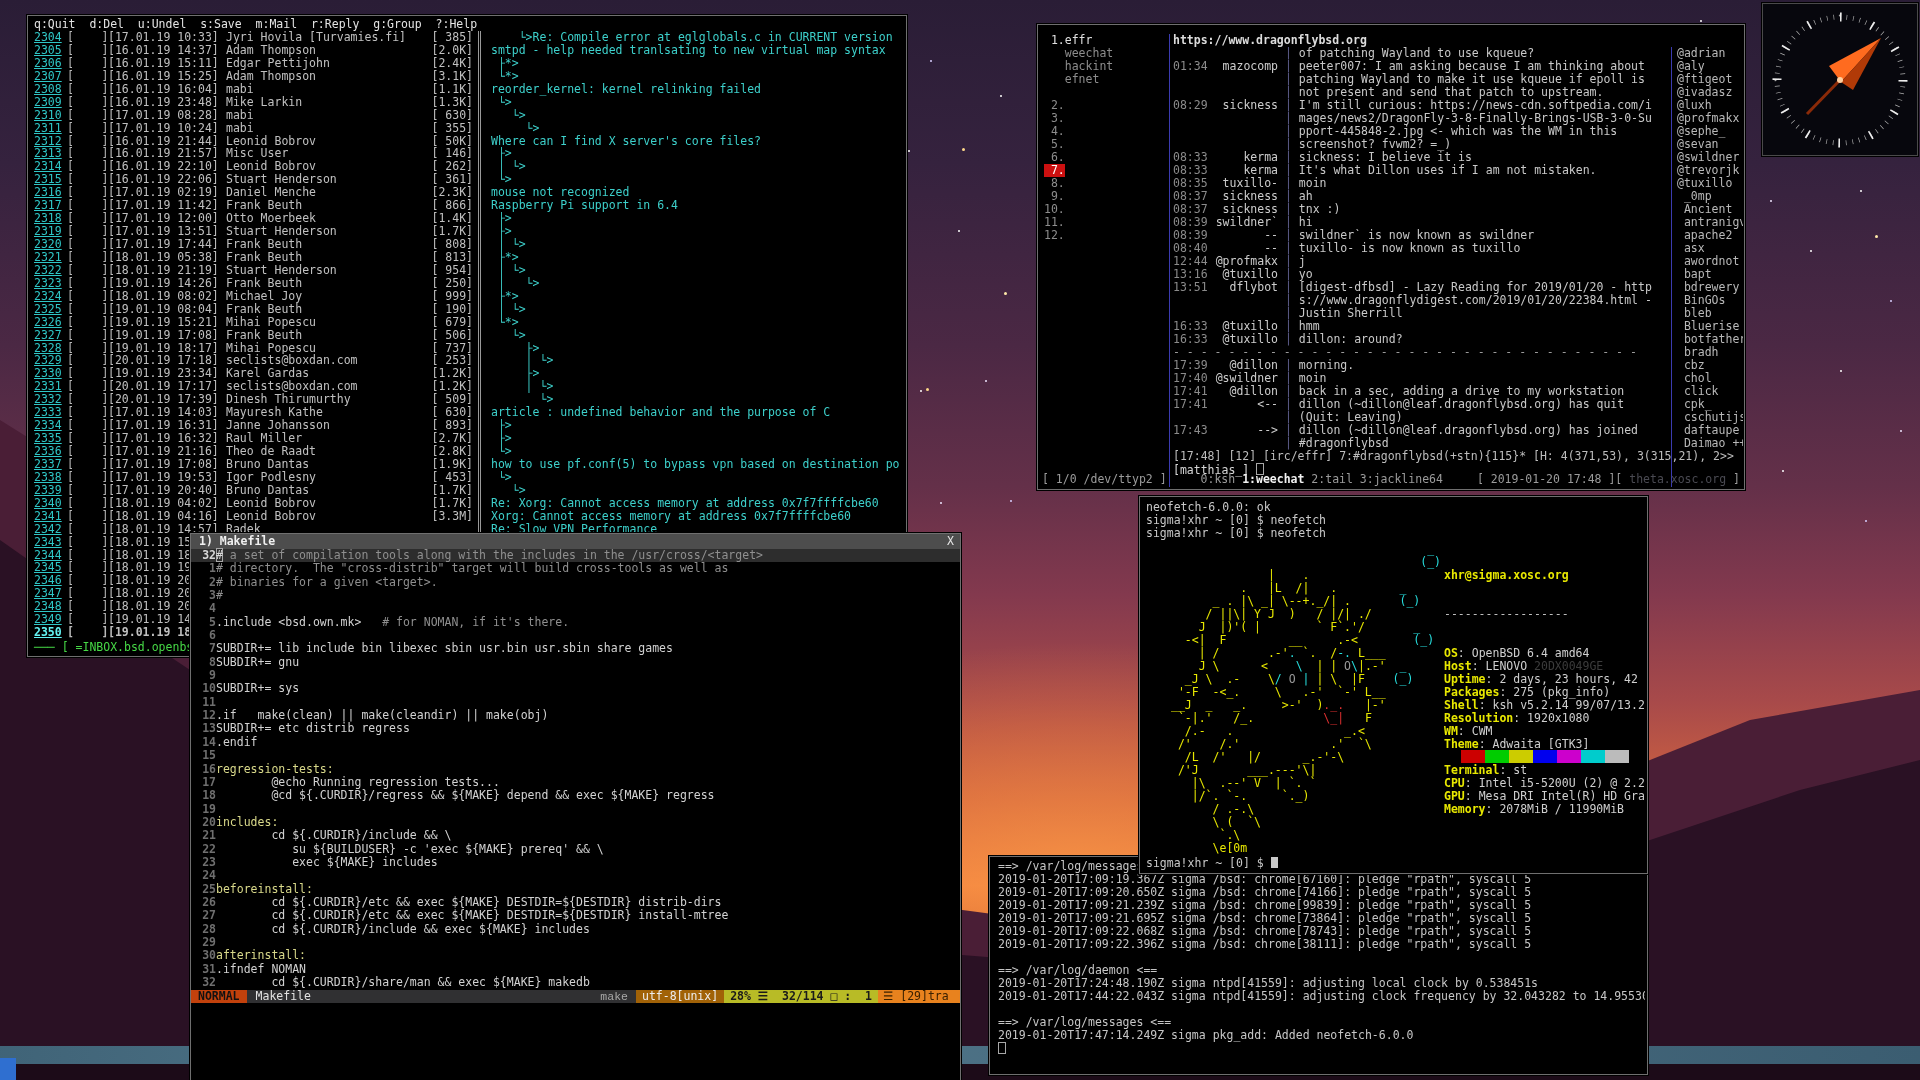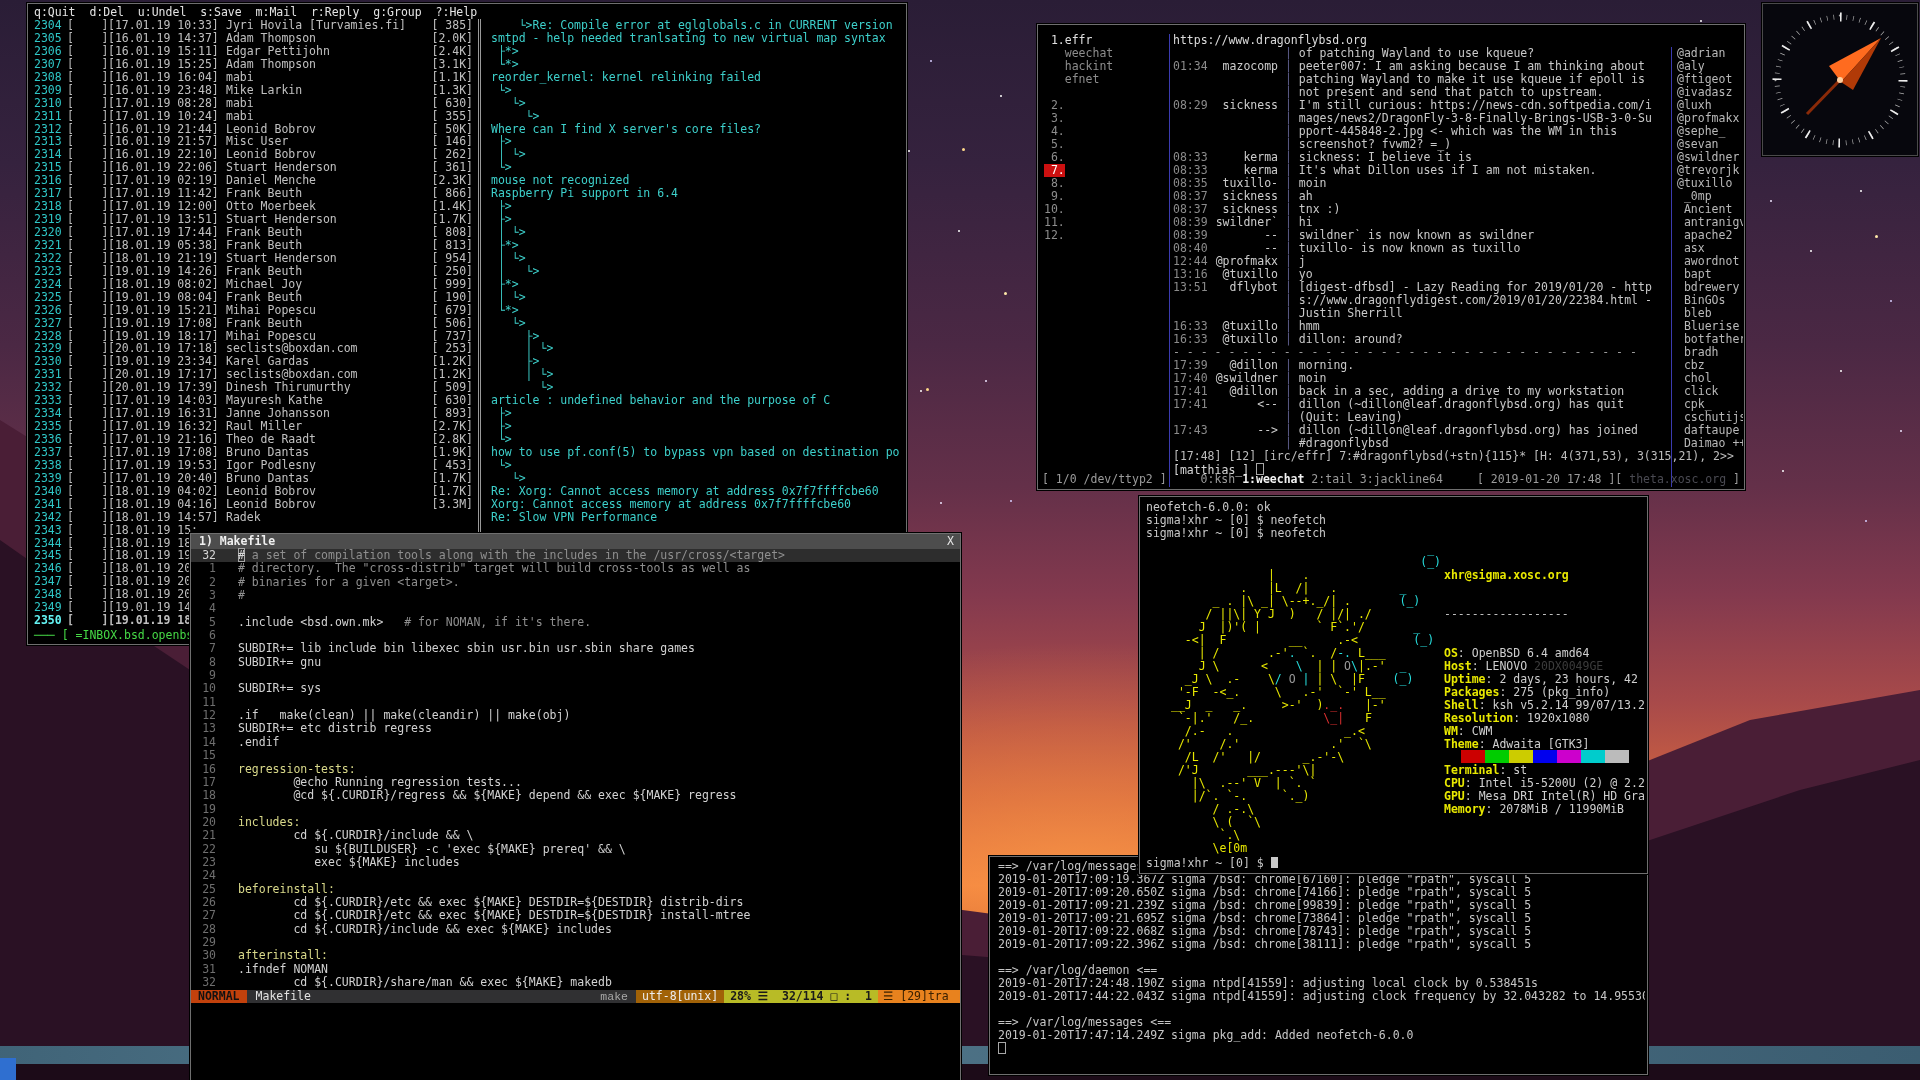--- a/index.html
+++ b/index.html
@@ -11,43 +11,43 @@
   #glow{position:absolute;left:640px;top:640px;width:880px;height:460px;border-radius:50%;
     background:radial-gradient(ellipse at center,rgba(255,160,70,.55) 0%,rgba(255,140,60,.25) 45%,rgba(255,140,60,0) 70%);}
   #mountains{position:absolute;left:0;top:0;}
   #stars1{position:absolute;width:2px;height:2px;background:#fff;border-radius:50%;left:60px;top:40px;
     box-shadow:70px 50px #e8e0ff,240px 20px #fff,360px 80px #cfc6e8,500px -5px #fff,640px 50px #efe6ff,760px 10px #fff,848px 110px #fff,870px 20px #d8cfff,898px 190px #fff,925px 340px #efe6ff,940px 55px #fff,950px 460px #d8cfff,860px 350px #fff,880px 462px #efe6ff,1140px -10px #fff,1440px -15px #d8cfff,1640px -20px #fff,1710px 160px #efe6ff,1750px 210px #fff,1800px 150px #fff,1830px 260px #d8cfff,1780px 330px #fff,1840px 390px #efe6ff,1722px 430px #fff,1805px 480px #d8cfff;}
   #stars2{position:absolute;width:3px;height:3px;background:#ffd98a;border-radius:50%;left:962px;top:148px;
     box-shadow:42px 144px #ffe9a8,-36px 240px #ffd98a,913px 87px #ffe9a8,-882px -28px #ffd98a;}
   #river{position:absolute;left:0;top:1046px;width:1920px;height:18px;background:linear-gradient(90deg,#41687c,#557e92 30%,#4a7185 60%,#3c6175);opacity:.95;}
   #corner-chip{position:absolute;left:0;top:1058px;width:16px;height:22px;background:#2f6fd0;}
   
-  #mail{left:27px;top:3px;width:880px;height:642px;}
+  #mail{left:27px;top:15px;width:880px;height:642px;}
   #mail .hdr{position:absolute;left:6px;top:2px;color:#e4e4e4;}
   #mail-list{position:absolute;left:0;top:15px;width:450px;}
   .mrow{display:flex;height:12.95px;padding-left:6px;color:#c0c0c0;}
-  .mrow .mnum{width:33px;color:#2fc7c7;}
+  .mrow .mnum{width:33px;color:#2fc7c7;text-decoration:underline;}
   .mrow .mflag{width:41px;color:#b9b9b9;}
   .mrow .mdate{width:118px;color:#c0c0c0;}
   .mrow .mauth{flex:1;min-width:0;overflow:hidden;}
   .mrow .msize{width:44px;text-align:right;padding-right:5px;}
   .mrow.mhl,.mrow.mhl .mnum{color:#63f2f2;font-weight:bold;}
   #mail-div{position:absolute;left:450px;top:15px;height:609px;width:0;border-left:3px double #9a9a9a;}
   #mail-subjects{position:absolute;left:463px;top:15px;right:2px;}
   .msub{height:12.95px;color:#3dd0cb;overflow:hidden;}
   #mail .ftr{position:absolute;left:6px;top:625px;color:#46d946;}
   
   #irc{left:1037px;top:24px;width:708px;height:466px;padding-left:28px;}
   #irc-buffers{position:absolute;left:6px;top:9px;width:120px;}
   .bufrow{height:13px;color:#8d8d8d;}
   .bufrow.a{color:#e0e0e0;}
   .bufrow.hot{color:#fff;}
   .bufrow.hot .hotbox{background:#cc1010;color:#fff;display:inline-block;}
   .vsep{position:absolute;top:9px;width:1px;background:#3b3bb0;}
-  #irc-topic{position:absolute;left:135px;top:9px;color:#dcdcdc;}
+  #irc-topic{position:absolute;left:135px;top:9px;color:#dcdcdc;font-weight:bold;}
   #irc-lines{position:absolute;left:135px;top:22px;width:500px;}
   .cl{display:flex;height:13px;}
   .cl .ct{width:35px;color:#8b8b8b;}
   .cl .cg{width:7px;}
   .cl .cn{width:63px;text-align:right;color:#cdcdcd;overflow:hidden;}
   .cl .cs{color:#5c5c8a;}
   .cl .cm{flex:1;color:#c9c9c9;overflow:hidden;}
   .cl.csep{color:#9a9a9a;}
   #irc-status{position:absolute;left:135px;top:425px;right:2px;color:#bdbdbd;overflow:hidden;}
   #irc-input{position:absolute;left:135px;top:438px;color:#d6d6d6;}
@@ -59,21 +59,21 @@
   .cursor-f{display:inline-block;width:7px;height:11px;background:#c9c9c9;vertical-align:-1px;}
   .cursor-h{display:inline-block;width:6px;height:10px;border:1px solid #a8a8a8;vertical-align:-1px;}
   
   #clock{left:1762px;top:3px;width:156px;height:153px;background:#07070d;border:1px solid #4a4a4a;box-shadow:0 0 0 1px #000;}
   
   #vim{left:190px;top:533px;width:771px;height:576px;}
   #vim-title{position:absolute;left:0;top:0;right:0;height:15px;background:#4d4d4d;color:#f0f0f0;font-weight:bold;padding-left:8px;line-height:15px;}
   #vim-close{position:absolute;right:6px;top:0;color:#e6e6e6;line-height:15px;font-weight:normal;}
   #vim-body{position:absolute;left:0;top:15px;right:0;}
   .vrow{display:flex;height:13.35px;padding-left:4px;}
-  .vrow .vn{width:21px;text-align:right;color:#6f6f6f;padding-right:22px;flex:none;}
+  .vrow .vn{width:21px;text-align:right;color:#6f6f6f;padding-right:0;flex:none;font-weight:bold;}
   .vrow.vcur{background:#2d2d2d;}
   .vrow.vcur .vn{color:#d6d6d6;}
   .vs-c{color:#8f8f8f;} .vs-n{color:#d2d2d2;} .vs-t{color:#d9d98a;}
   .vs-cur{color:#d8d8d8;box-shadow:inset 0 0 0 1px #a8a8a8;}
   #lightline{position:absolute;left:0;top:456px;right:0;height:13px;background:#303032;display:flex;color:#bbb;}
   #ll-mode{background:#c2410c;color:#111;font-weight:bold;padding:0 7px;}
   #ll-file{padding:0 9px;color:#e2e2e2;}
   #ll-spacer{flex:1;}
   #ll-make{color:#a8a8a8;padding:0 8px;font-family:Liberation Mono, monospace;}
   #ll-enc{background:#a16207;color:#ededed;padding:0 6px;}

